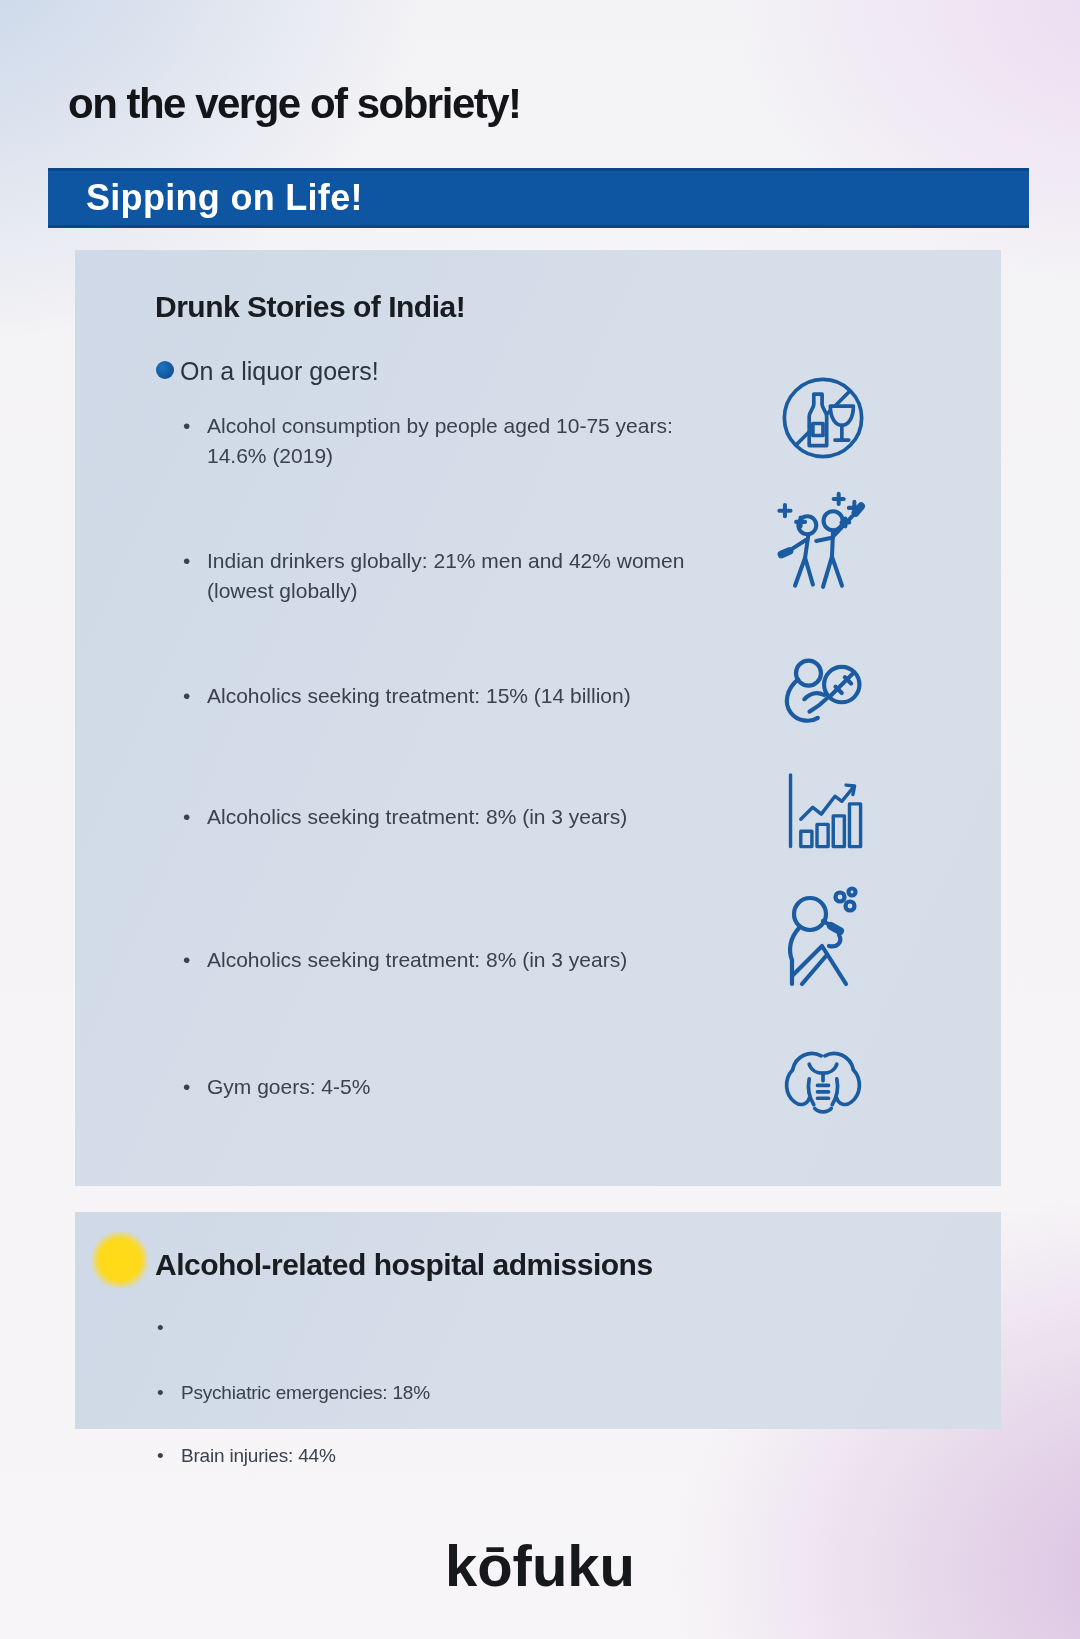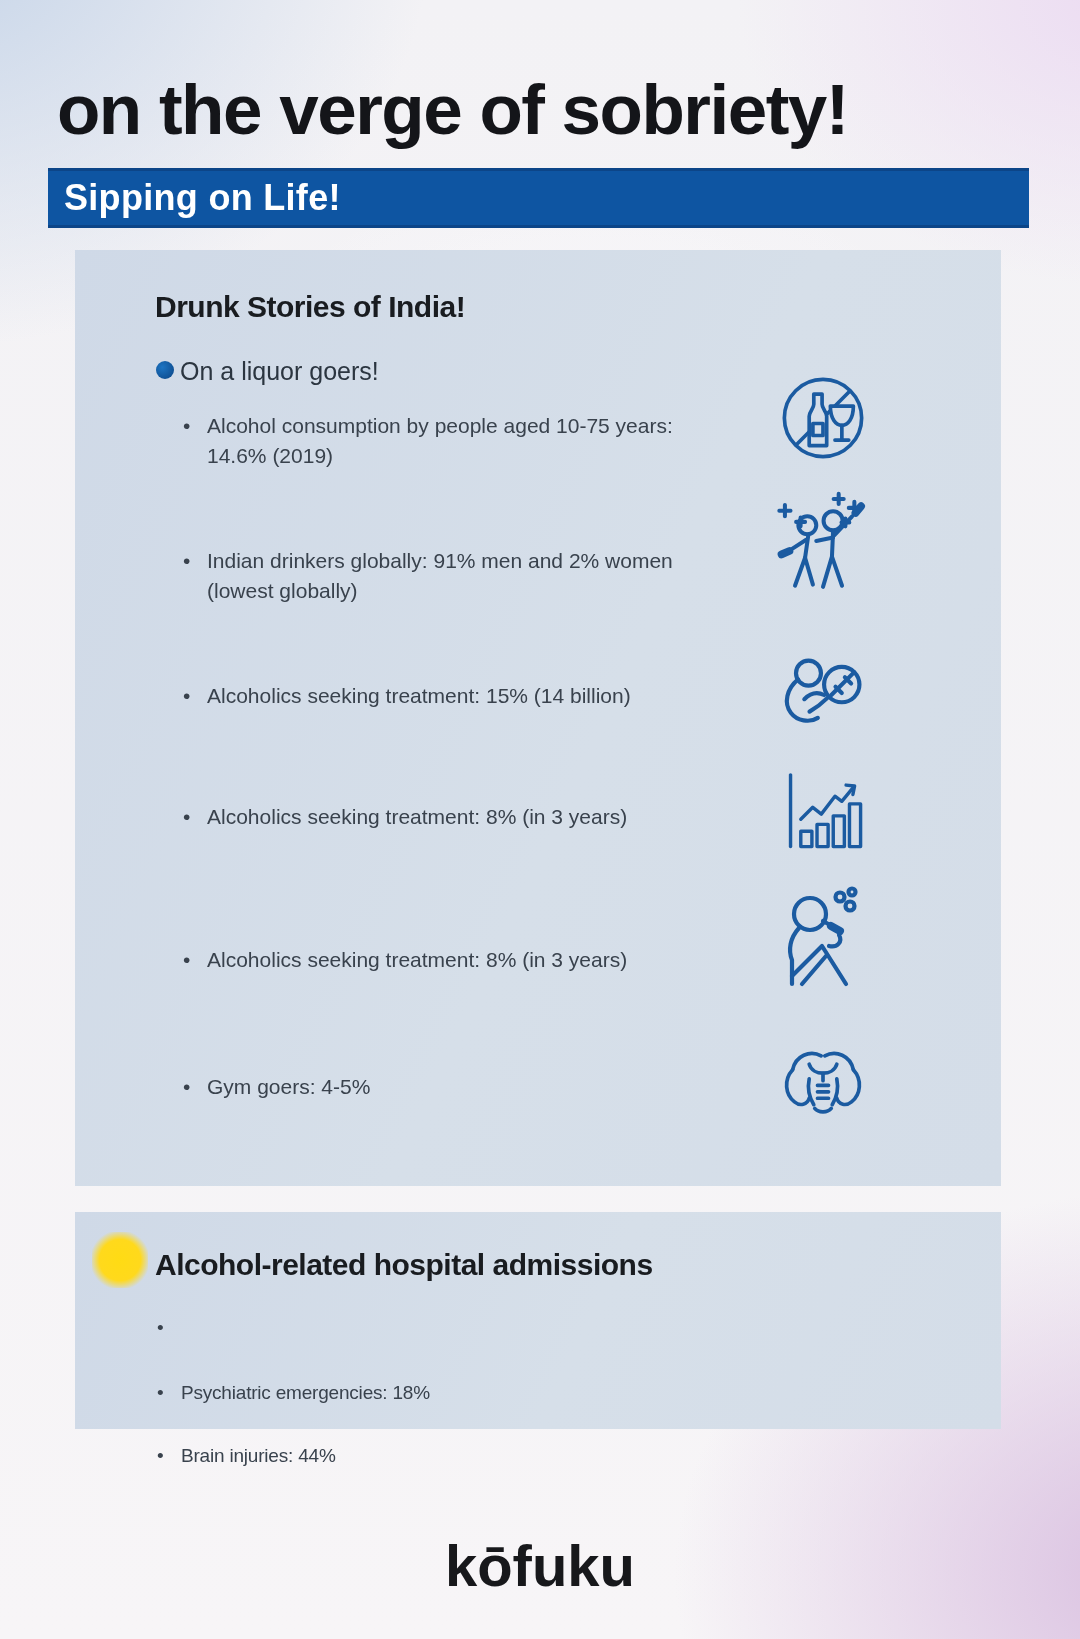--- a/index.html
+++ b/index.html
@@ -7,27 +7,27 @@
     position:relative; width:1080px; height:1639px; overflow:hidden;
     font-family:"Liberation Sans", sans-serif;
     background:
       radial-gradient(900px 750px at -6% -4%, #c5d4e8 0%, rgba(197,212,232,0) 55%),
       radial-gradient(700px 520px at 104% 0%, #ecdcf2 0%, rgba(236,220,242,0) 55%),
       radial-gradient(820px 640px at 108% 96%, #d9bfe0 0%, rgba(217,191,224,0) 60%),
       radial-gradient(600px 420px at 55% 28%, #fbfafc 0%, rgba(251,250,252,0) 70%),
       linear-gradient(180deg, #f3f2f5 0%, #f7f5f7 100%);
   }
   .title {
-    position:absolute; left:52px; top:64px; margin:5px;
-    font-size:71px; font-weight:bold; letter-spacing:-1.5px; color:#141519;
+    position:absolute; left:52px; top:64px; margin:16px;
+    font-size:42px; font-weight:bold; letter-spacing:-1.5px; color:#141519;
   }
   .banner {
     position:absolute; left:48px; top:168px; width:981px; height:60px;
     background:#0e55a2; color:#ffffff; display:flex; align-items:center;
-    padding-left:16px; box-sizing:border-box;
+    padding-left:38px; box-sizing:border-box;
     box-shadow: inset 0 3px 0 rgba(8,40,88,.35), inset 0 -3px 0 rgba(8,40,88,.35);
   }
   .banner span { font-size:36px; font-weight:600; letter-spacing:.3px; }
   .card {
     position:absolute; left:75px; width:926px;
     background:linear-gradient(115deg,#cfd9e7 0%, #d6dfe9 55%, #d4dde8 100%);
   }
   .card1 { top:250px; height:936px; }
   .card2 { top:1212px; height:217px; }
   .ydot {
@@ -83,21 +83,21 @@
     <span class="bdot" style="left:81px; top:111px;"></span>
     <div class="subhead" style="left:105px; top:105px;">On a liquor goers!</div>
 
     <div class="bullet b1-1" style="left:108px; top:161px;">
       <span class="mark">•</span>
       <span class="btext">Alcohol consumption by people aged 10-75 years:
 14.6% (2019)</span>
     </div>
     <div class="bullet b1-2" style="left:108px; top:296px;">
       <span class="mark">•</span>
-      <span class="btext">Indian drinkers globally: 91% men and 2% women
+      <span class="btext">Indian drinkers globally: 21% men and 42% women
 (lowest globally)</span>
     </div>
     <div class="bullet b1-3" style="left:108px; top:431px;">
       <span class="mark">•</span>
       <span class="btext">Alcoholics seeking treatment: 15% (14 billion)</span>
     </div>
     <div class="bullet b1-4" style="left:108px; top:552px;">
       <span class="mark">•</span>
       <span class="btext">Alcoholics seeking treatment: 8% (in 3 years)</span>
     </div>

